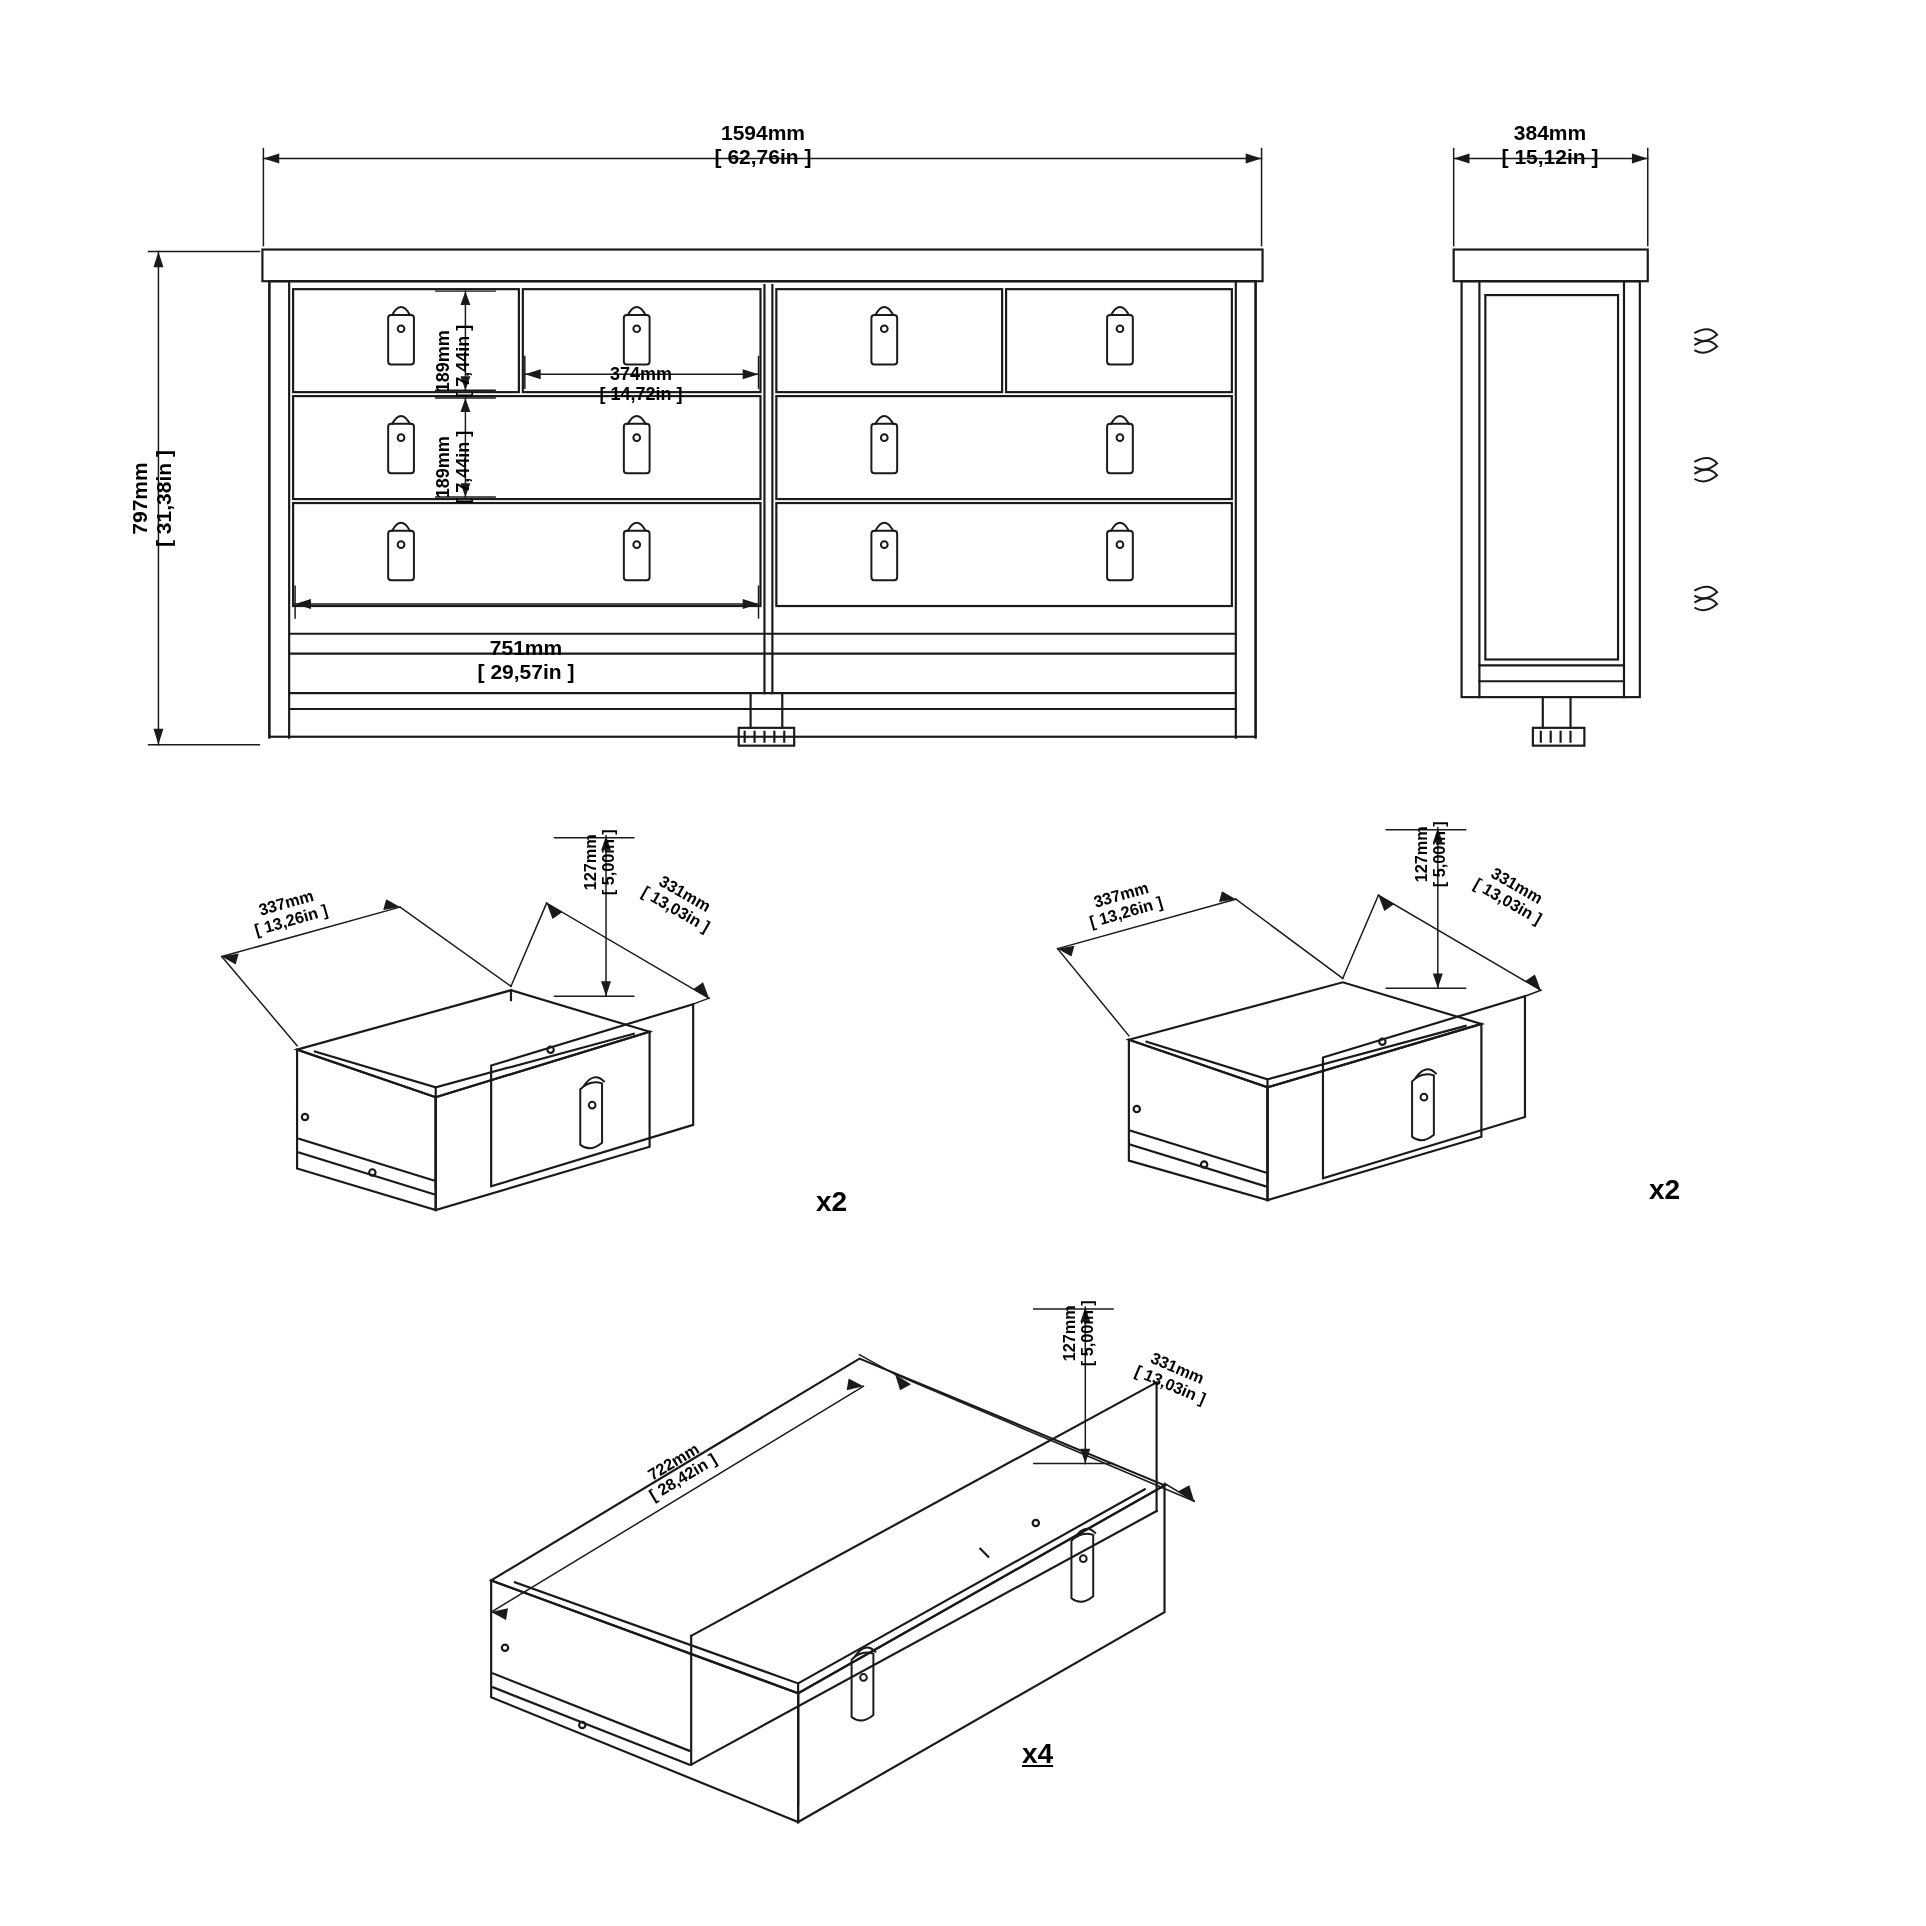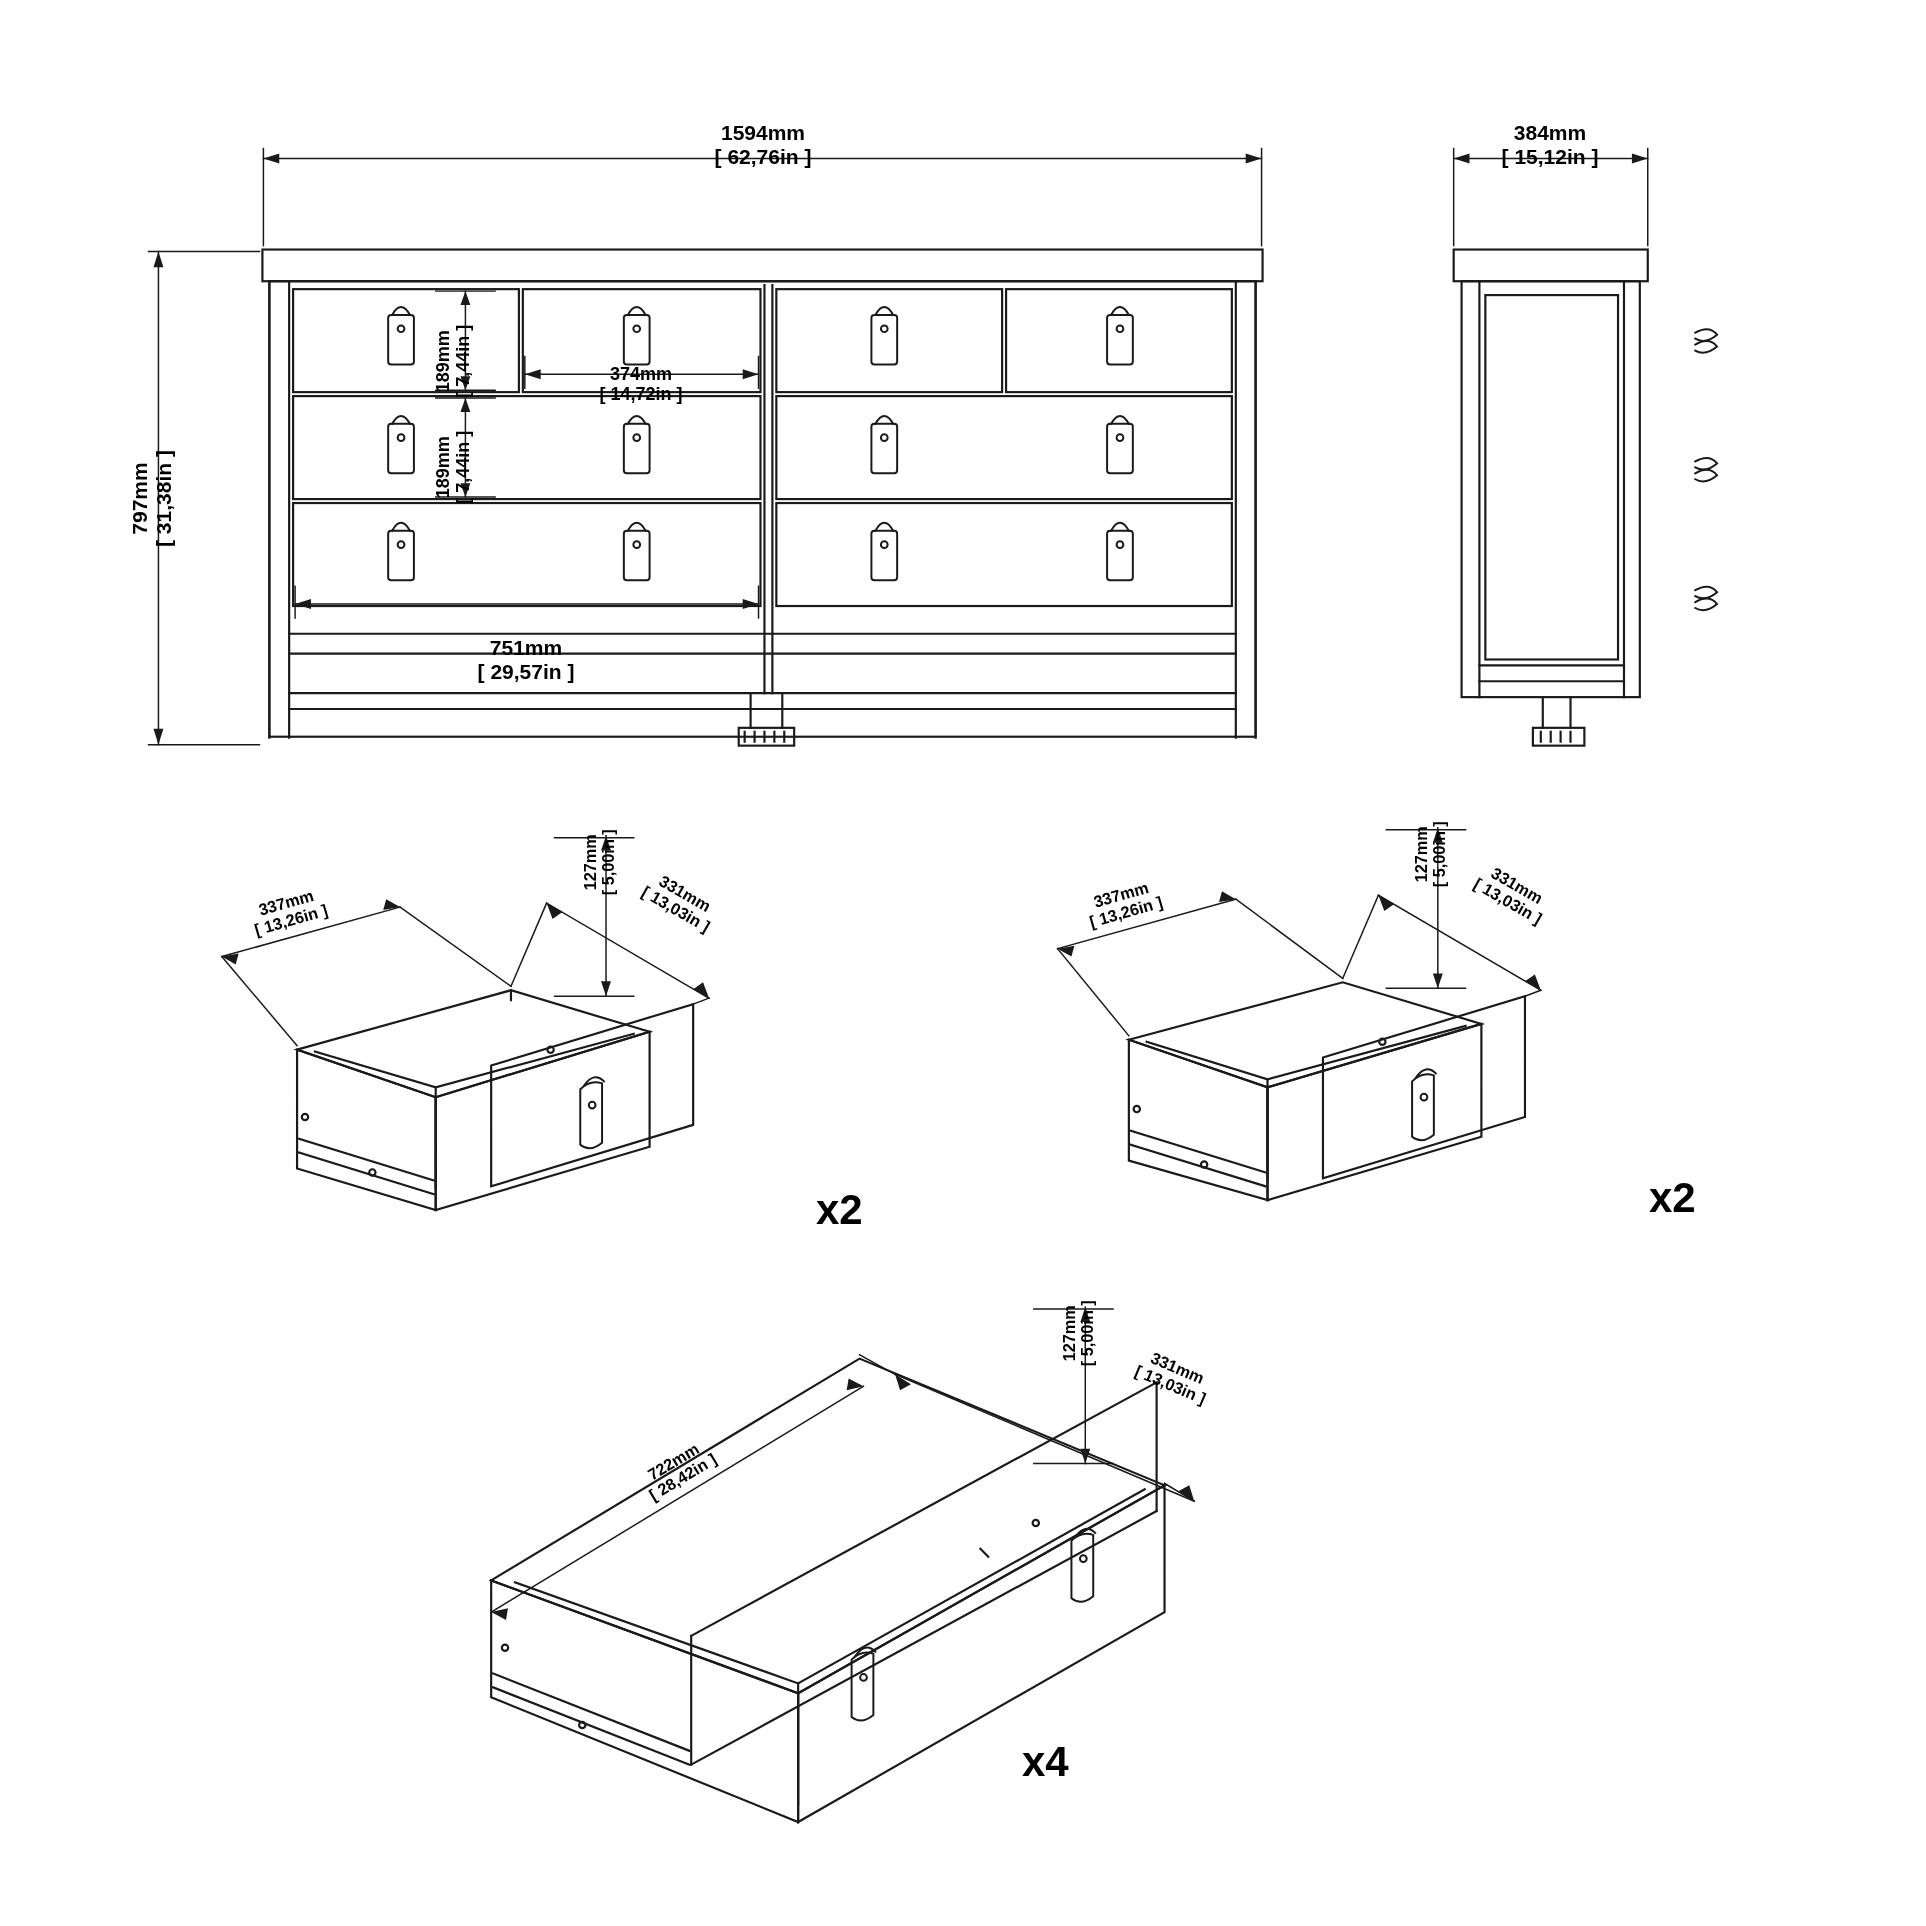--- a/index.html
+++ b/index.html
@@ -37,21 +37,21 @@
     text-align: center;
   }
   .dim-label .mm { display: block; font-size: 21px; }
   .dim-label .in { display: block; font-size: 21px; }
   .dim-label.small .mm, .dim-label.small .in { font-size: 18px; }
   .dim-label.tiny .mm, .dim-label.tiny .in { font-size: 16.3px; }
   .qty {
     position: absolute;
     font-family: "Liberation Sans", sans-serif;
     font-weight: bold;
-    font-size: 42px;
+    font-size: 28px;
     color: #000;
   }
   .rot-vert {
     transform: rotate(-90deg);
     transform-origin: center center;
   }
 </style>
 </head>
 <body>
 
@@ -443,16 +443,16 @@
     <span class="in">[ 28,42in ]</span>
   </div>
   <div class="dim-label tiny" style="left:1095px; top:1358px; width:158px; transform:rotate(23deg);">
     <span class="mm">331mm</span>
     <span class="in">[ 13,03in ]</span>
   </div>
   <div class="dim-label tiny rot-vert" style="left:1004px; top:1315px; width:149px;">
     <span class="mm">127mm</span>
     <span class="in">[ 5,00in ]</span>
   </div>
-  <div class="qty" style="left:1022px; top:1738px;">x4</div>
+  <div class="qty" style="left:1022px; top:1738px;text-decoration:underline;">x4</div>
 
 </div>
 
 
 </body></html>

